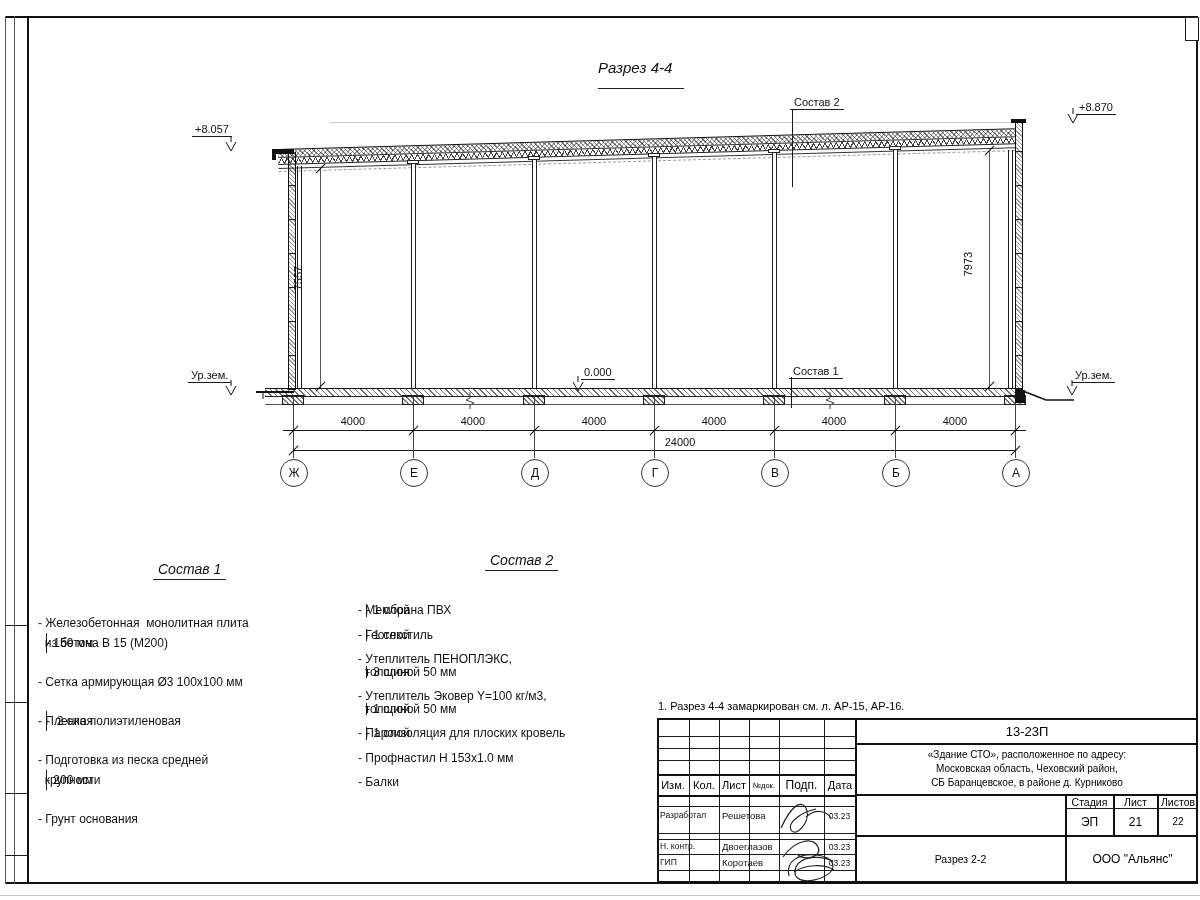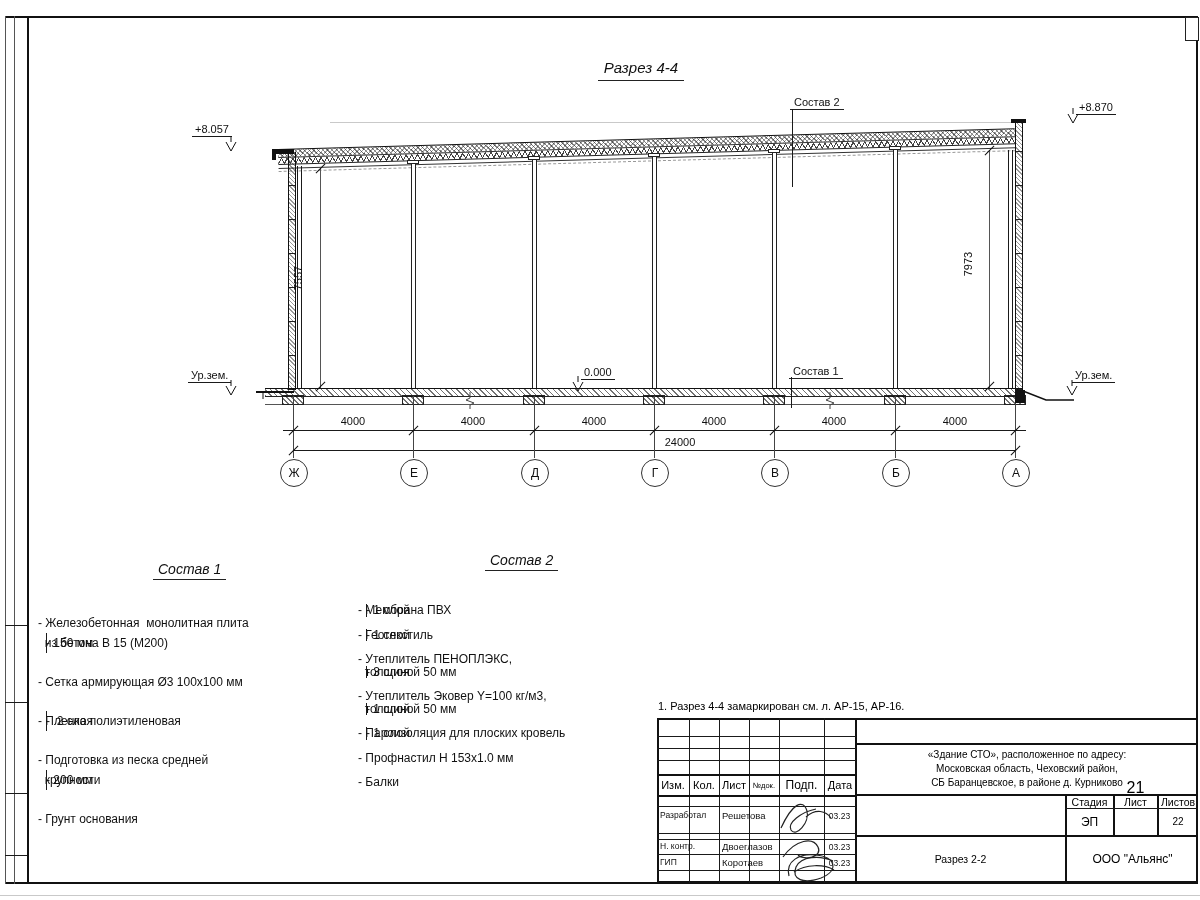--- a/index.html
+++ b/index.html
@@ -48,22 +48,22 @@
   #sostav2-list{left:358px;top:604px;width:302px;line-height:12.5px}
   .list .row{display:flex;justify-content:space-between;align-items:flex-end}
   #sostav1-list .row{margin-bottom:19px}
   #sostav2-list .row{margin-bottom:12px}
   .list .nm{white-space:pre-wrap}
   .list .vl{white-space:pre;margin-left:8px}
   .note{position:absolute;left:658px;top:700px;font-size:11px;color:#000;white-space:nowrap}
   .tb-cell{position:absolute;display:flex;align-items:center;justify-content:center;
            text-align:center;color:#000}
   .pre{white-space:pre-line}
-  #title{position:absolute;left:598px;top:59px;width:86px;text-align:center;font-size:15px;
-         font-style:italic;border-bottom:1px solid #222;padding-bottom:4px}
+  #title{position:absolute;left:598px;top:59px;width:86px;font-size:15px;
+         font-style:italic;border-bottom:1px solid #222;padding-bottom:12px}
   svg.overlay{position:absolute;left:0;top:0;pointer-events:none}
   .corner-box{position:absolute;left:1185px;top:17px;width:14px;height:24px;box-sizing:border-box;
          border:1.5px solid #222;background:#fff}
 </style>
 </head>
 <body>
 
 <div id="sheet">
 
   <div class="hl frame2" style="left:5px;top:16px;width:1193px;height:2px"></div>
@@ -261,28 +261,29 @@
   <div class="hl" style="left:657px;top:870px;width:199px"></div>
 
   <div class="hl frame2" style="left:856px;top:743px;width:342px;height:1.5px"></div>
   <div class="hl frame2" style="left:856px;top:794px;width:342px;height:1.5px"></div>
   <div class="hl frame2" style="left:856px;top:835px;width:342px;height:1.5px"></div>
   <div class="vl frame2" style="left:1065px;top:794px;width:2px;height:89px"></div>
   <div class="vl frame2" style="left:1113px;top:794px;width:2px;height:41px"></div>
   <div class="vl frame2" style="left:1157px;top:794px;width:2px;height:41px"></div>
   <div class="hl" style="left:1065px;top:808px;width:133px"></div>
 
+  <div class="tb-cell" style="left:856px;top:720px;width:342px;height:22px;font-size:13px">13-23П</div>
   <div class="tb-cell pre" style="left:866px;top:745px;width:322px;height:48px;font-size:10px;line-height:14px">«Здание СТО», расположенное по адресу:
 Московская область, Чеховский район,
 СБ Баранцевское, в районе д. Курниково</div>
   <div class="tb-cell" style="left:1066px;top:795px;width:47px;height:13px;font-size:10.5px">Стадия</div>
   <div class="tb-cell" style="left:1114px;top:795px;width:43px;height:13px;font-size:10.5px">Лист</div>
   <div class="tb-cell" style="left:1158px;top:795px;width:40px;height:13px;font-size:10.5px">Листов</div>
   <div class="tb-cell" style="left:1066px;top:809px;width:47px;height:25px;font-size:12px">ЭП</div>
-  <div class="tb-cell" style="left:1114px;top:775px;width:43px;height:25px;font-size:16px">21</div>
+  <div class="tb-cell" style="left:1114px;top:809px;width:43px;height:25px;font-size:12px">21</div>
   <div class="tb-cell" style="left:1158px;top:809px;width:40px;height:25px;font-size:10px">22</div>
   <div class="tb-cell" style="left:856px;top:836px;width:209px;height:46px;font-size:10.5px">Разрез 2-2</div>
   <div class="tb-cell" style="left:1067px;top:836px;width:131px;height:46px;font-size:12px">ООО "Альянс"</div>
   <div id="tb-dynamic">
       <div class="tb-cell" style="left: 657px; top: 775px; width: 32px; height: 20px; font-size: 11px;">Изм.</div>
       <div class="tb-cell" style="left: 689px; top: 775px; width: 30px; height: 20px; font-size: 11px;">Кол.</div>
       <div class="tb-cell" style="left: 719px; top: 775px; width: 30px; height: 20px; font-size: 11px;">Лист</div>
       <div class="tb-cell" style="left: 749px; top: 775px; width: 30px; height: 20px; font-size: 7.5px;">№док.</div>
       <div class="tb-cell" style="left: 779px; top: 775px; width: 45px; height: 20px; font-size: 12px;">Подп.</div>
       <div class="tb-cell" style="left: 824px; top: 775px; width: 32px; height: 20px; font-size: 11px;">Дата</div>

